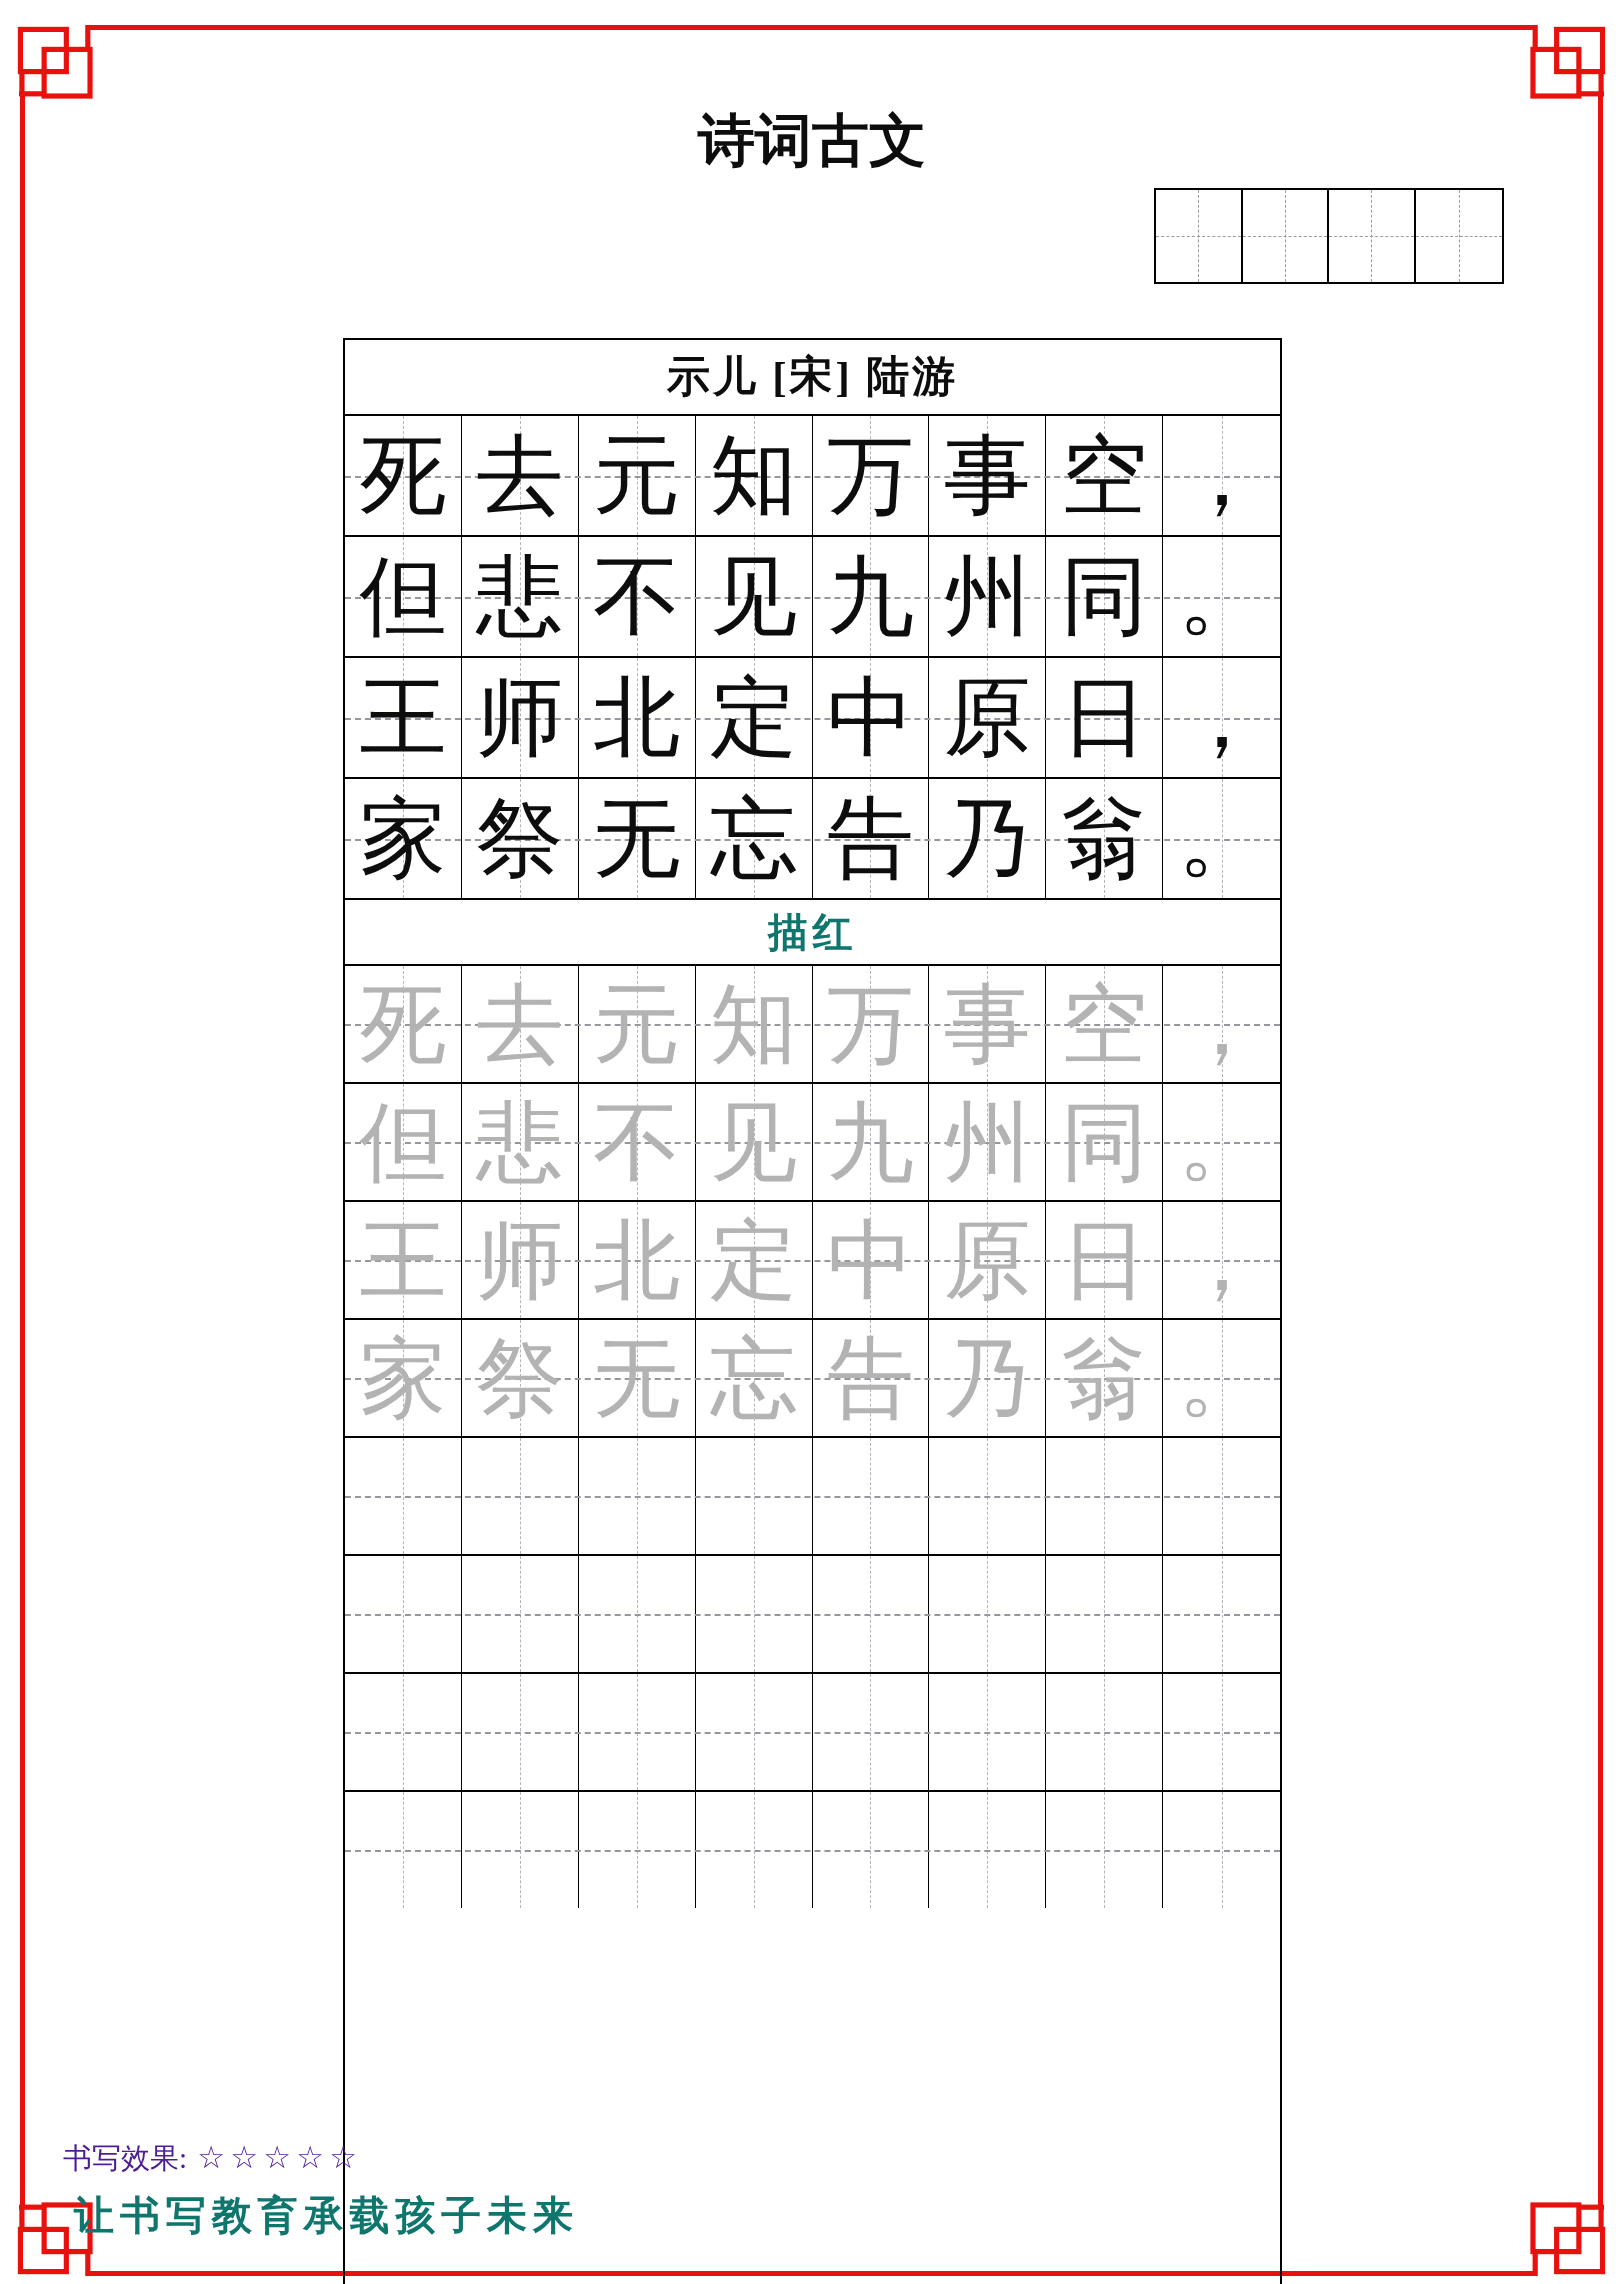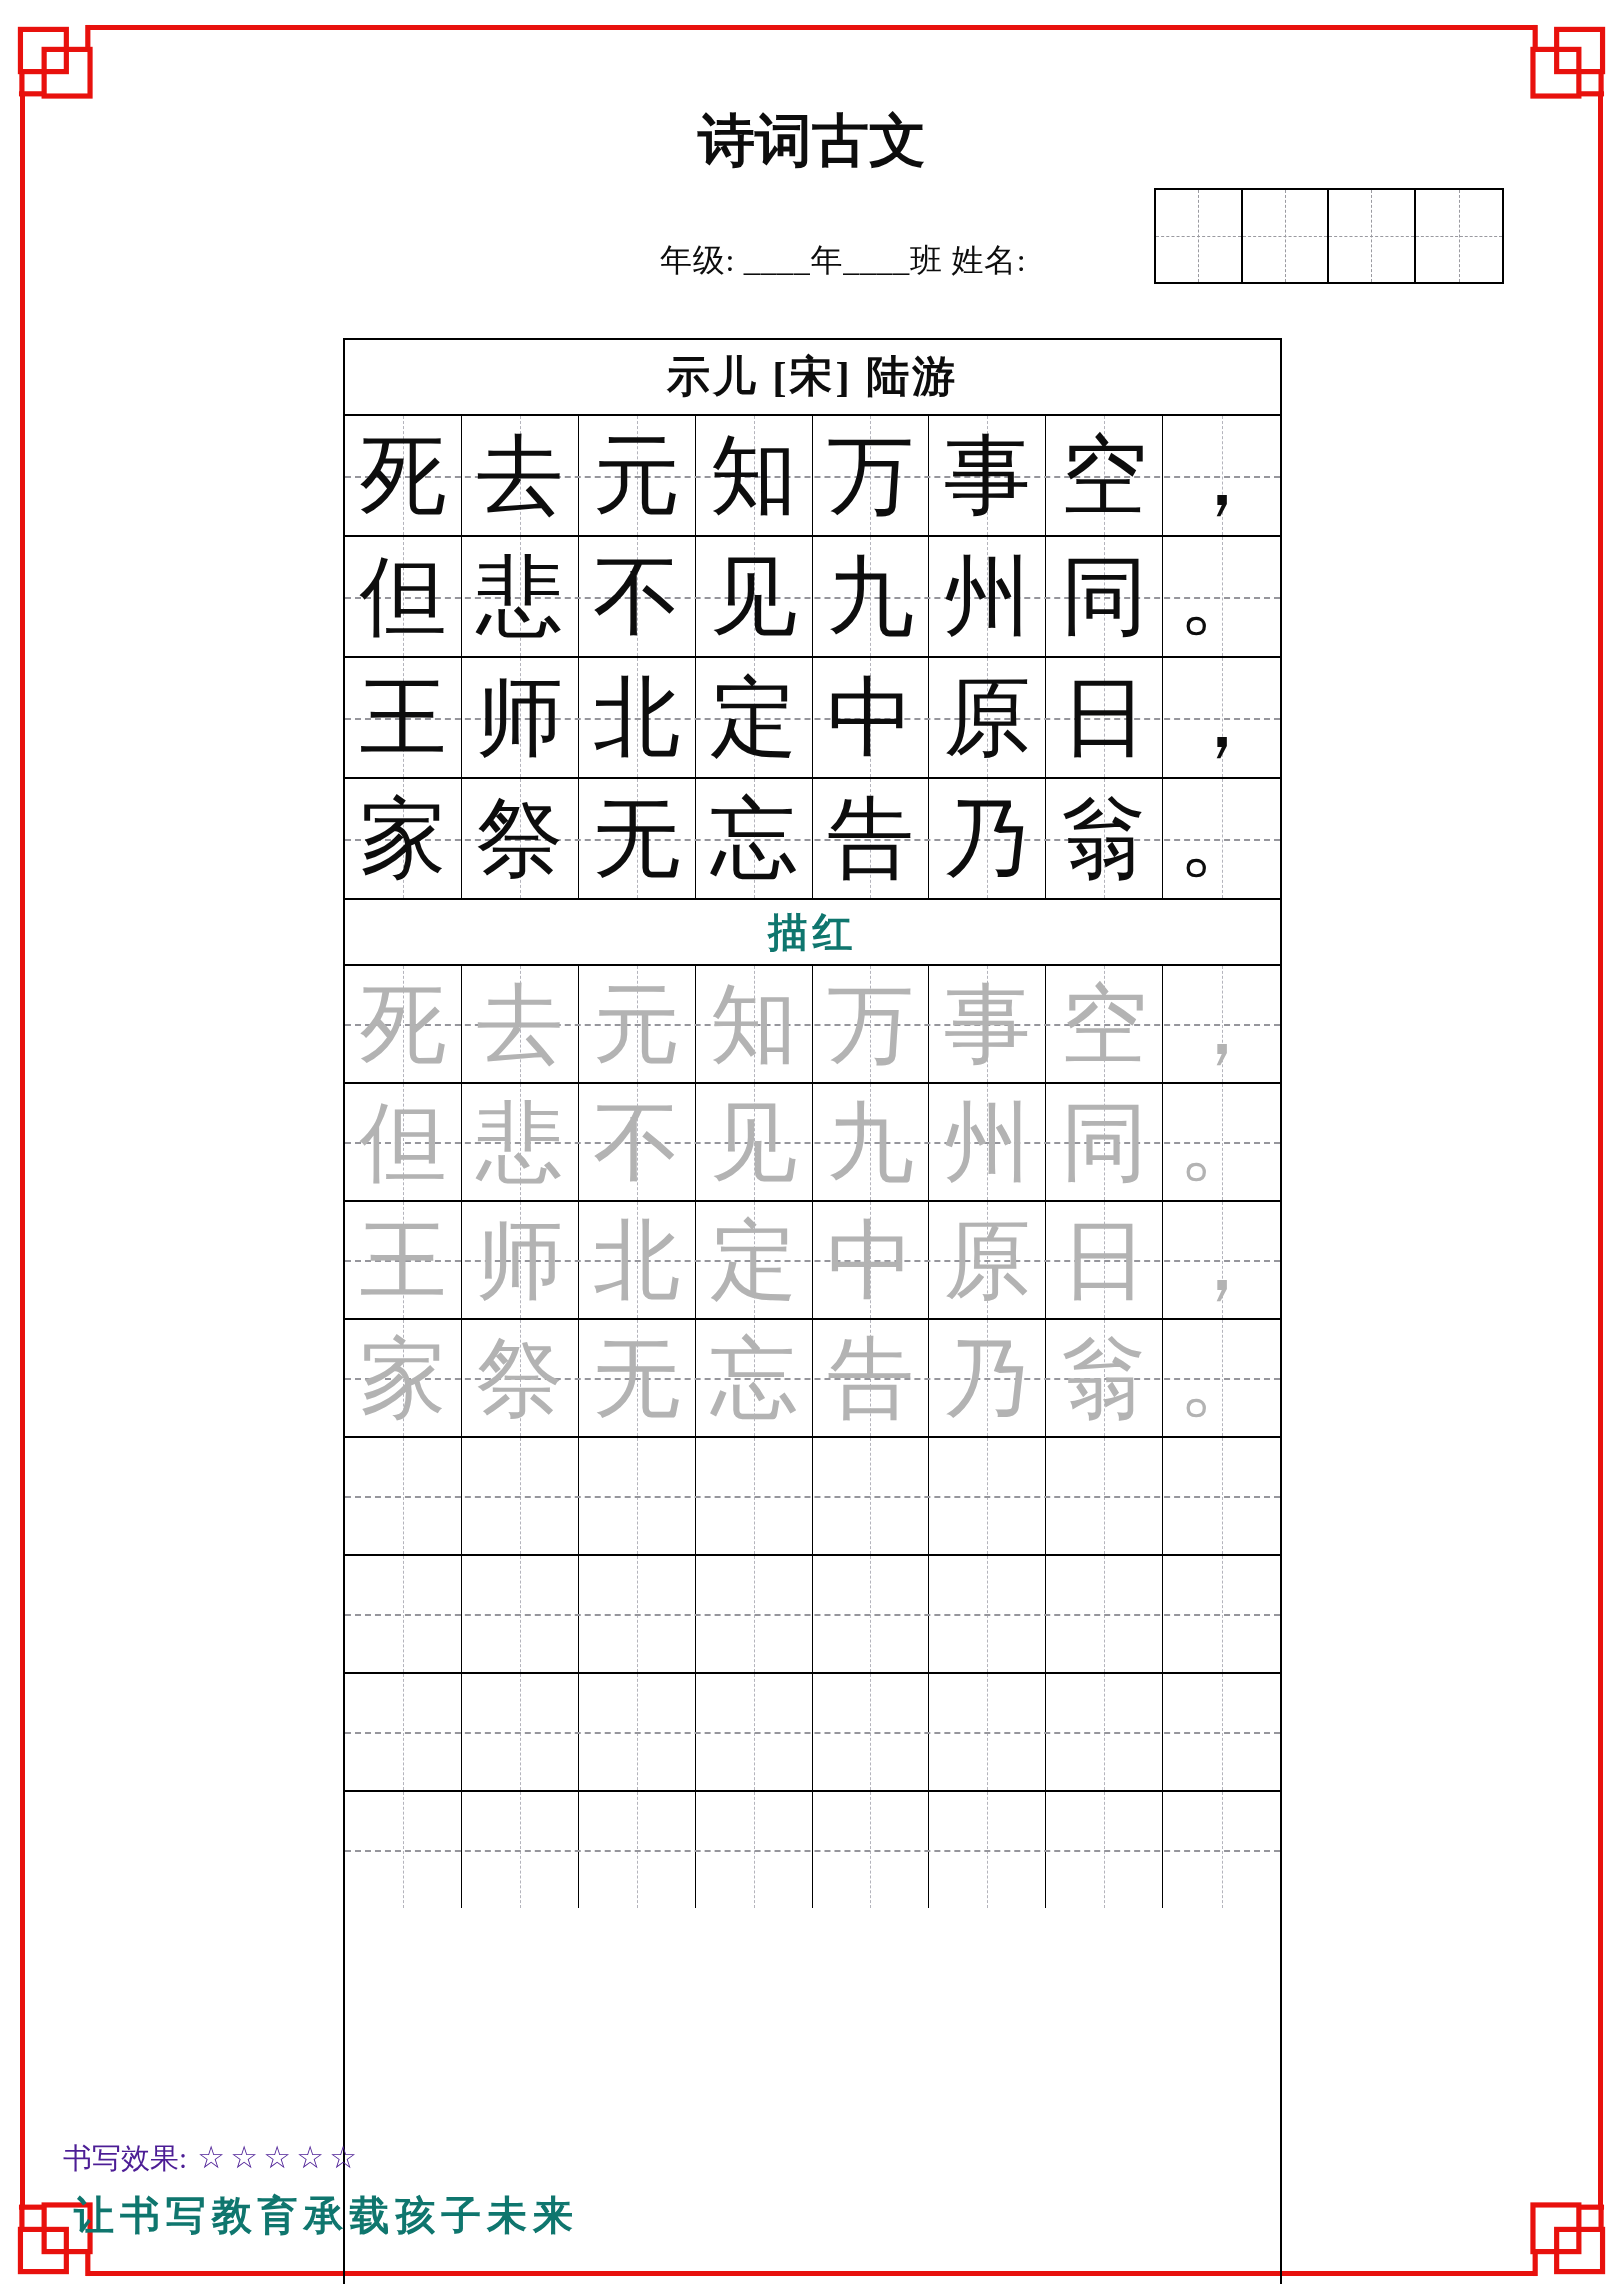--- a/index.html
+++ b/index.html
@@ -129,21 +129,20 @@
     <svg viewBox="0 0 104 104" xmlns="http://www.w3.org/2000/svg" stroke="#e8110d" stroke-width="7" fill="none">
       <rect x="6" y="10" width="62" height="57"></rect>
       <rect x="38" y="37" width="62" height="63"></rect>
       <path d="M97 4 V37"></path>
         <path d="M8 67 V97"></path>
         <path d="M4 97 H38"></path>
     </svg>
   </div>
 
   <div class="title">诗词古文</div>
-  <div class="grade-line">年级: ____年____班 姓名:</div>
   <div class="name-grid">
       <div class="ncell"></div>
       <div class="ncell"></div>
       <div class="ncell"></div>
       <div class="ncell"></div>
     </div>
 
   <div class="sheet">
     <div class="sec-poemtitle">示儿 [宋] 陆游</div>
 

